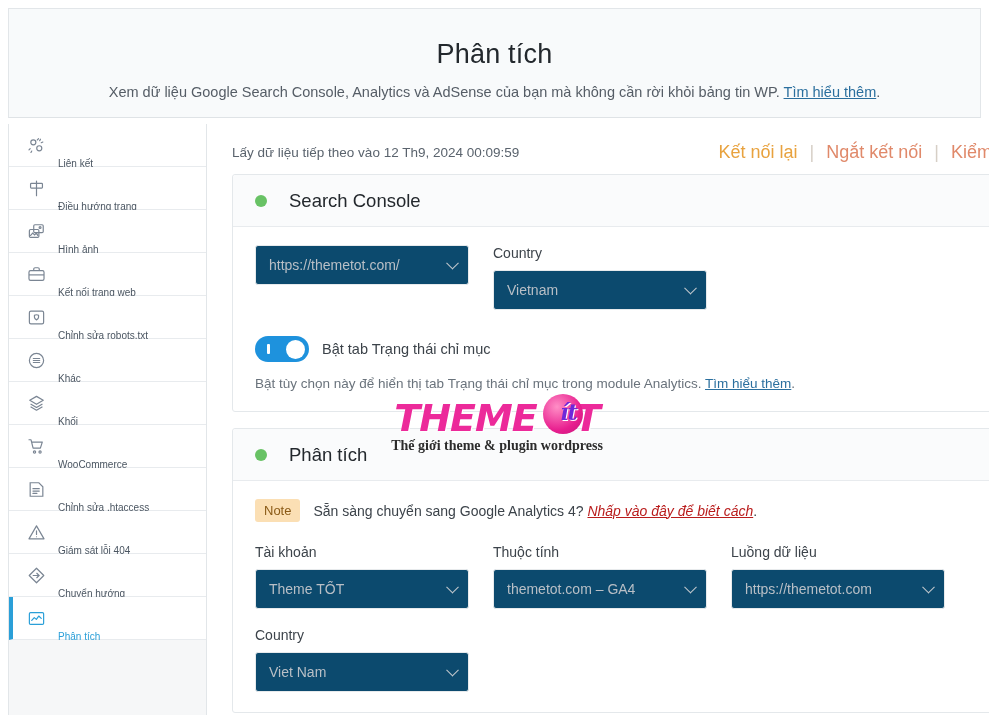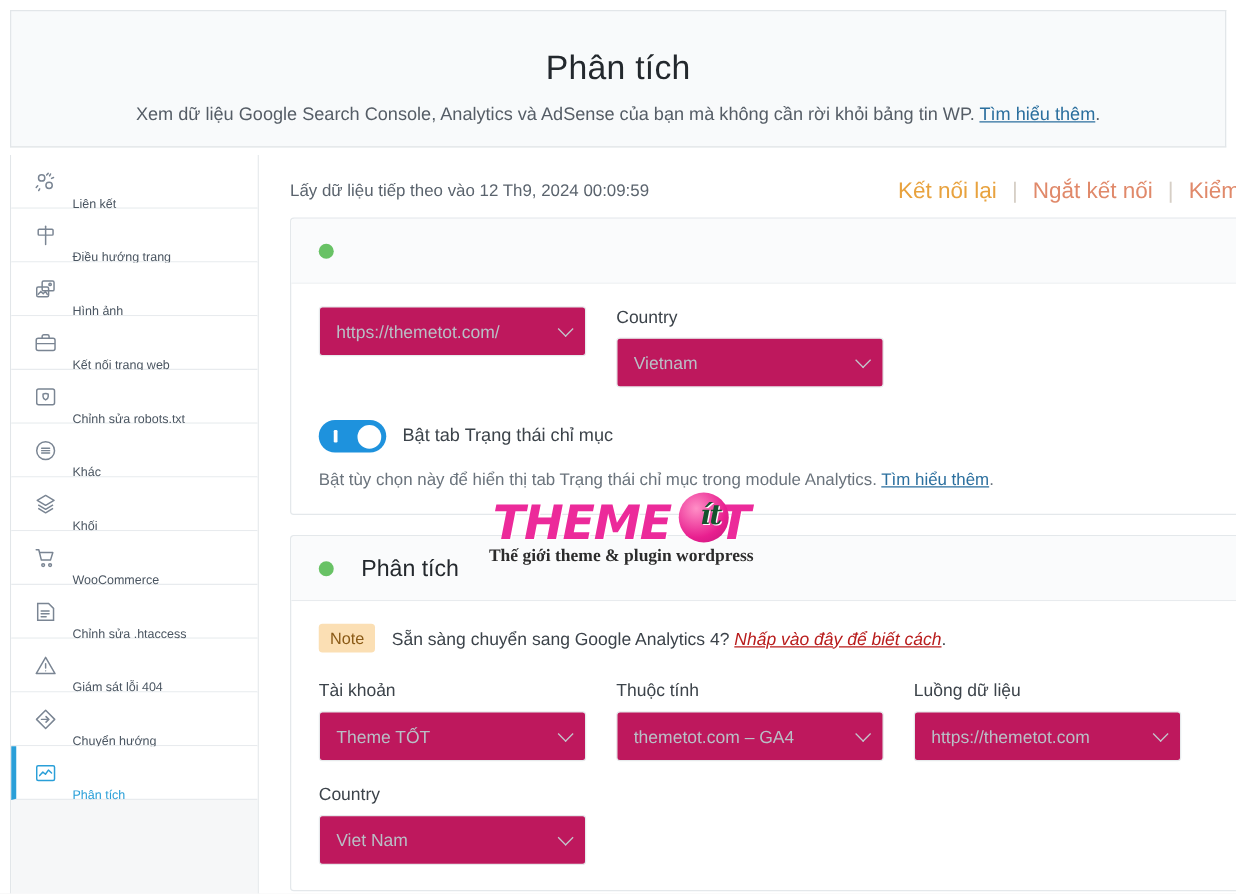--- a/index.html
+++ b/index.html
@@ -170,21 +170,21 @@
   .field.w1 { width: 214px; }
   .field.w2 { width: 214px; }
   .field-label {
     font-size: 14px;
     color: #3c434a;
     margin-bottom: 9px;
   }
   .select-box {
     position: relative;
     height: 40px;
-    background: #be185d;
+    background: #0c4a6e;
     border: 1px solid #e7eaec;
     border-radius: 3px;
     display: flex;
     align-items: center;
     padding: 0 30px 0 13px;
     cursor: default;
   }
   .select-box .sel-val {
     font-size: 14px;
     color: #b9bfc6;
@@ -291,21 +291,21 @@
     width: 40px; height: 40px;
     border-radius: 50%;
     background: radial-gradient(circle at 35% 32%, #ff8fc6 0%, #e81f8f 62%, #c2157a 100%);
   }
   .wm-blob-t {
     position: absolute;
     right: 23px; top: 2px;
     font-family: "DejaVu Serif", serif;
     font-size: 22px;
     font-style: italic;
-    color: #14532d;
+    color: #6d28d9;
     z-index: 2;
   }
   .wm-sub {
     font-family: Liberation Serif, serif;
     font-size: 14px;
     font-weight: bold;
     color: #2c2c2c;
     margin-top: 1px;
     white-space: nowrap;
   }
@@ -473,20 +473,21 @@
         <span class="sep">|</span>
         <a href="#" class="warm">Ngắt kết nối</a>
         <span class="sep">|</span>
         <a href="#" class="warm">Kiểm tra kết nối</a>
       </div>
     </div>
 
     <div class="panel">
       <div class="panel-head">
         <span class="dot-green"></span>
+        <span class="panel-title">Search Console</span>
       </div>
       <div class="panel-body">
         <div class="field-row">
           <div class="field w1">
             <div class="select-box">
               <span class="sel-val">https://themetot.com/</span>
               <span class="chev"></span>
             </div>
           </div>
           <div class="field w2">

